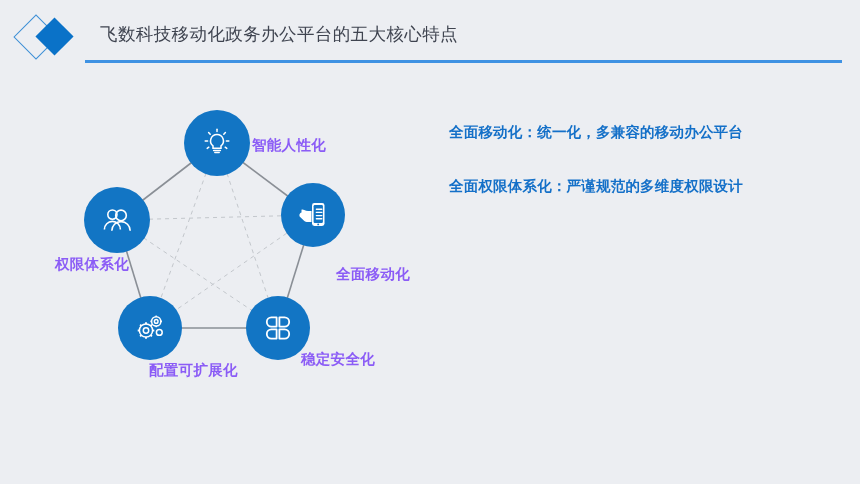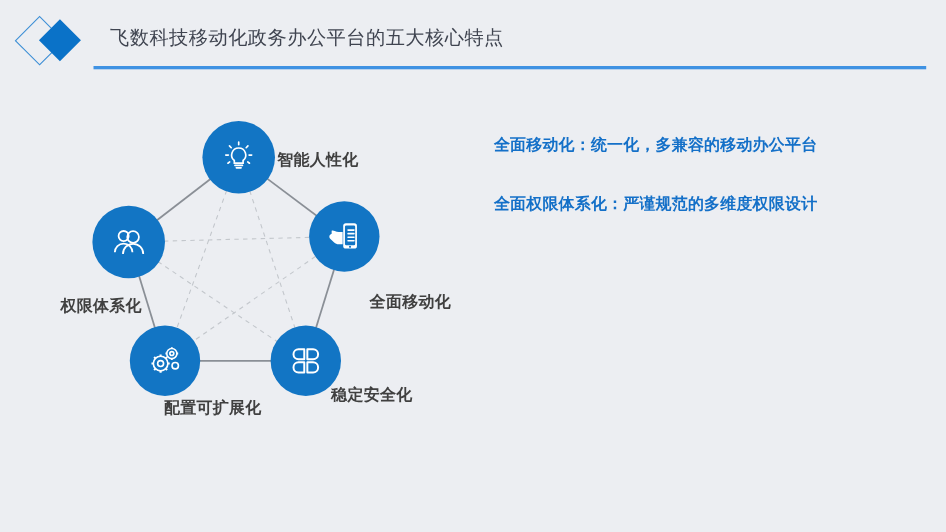--- a/index.html
+++ b/index.html
@@ -93,21 +93,21 @@
     display: flex;
     align-items: center;
     justify-content: center;
   }
   .node svg { position: static; width: auto; height: auto; }
 
   .node-label {
     position: absolute;
     font-size: 14.5px;
     font-weight: bold;
-    color: #404040;
+    color: #8b5cf6;
     white-space: nowrap;
     letter-spacing: 0.3px;
   }
 
   
   .feature-list {
     position: absolute;
     left: 449px;
     top: 120px;
     width: 400px;
@@ -239,21 +239,21 @@
     <div class="node" style="left:29px; top:92px; width:66px; height:66px;">
       <svg width="34" height="34" viewBox="0 0 34 34">
         <g stroke="#ffffff" stroke-width="1.6" fill="none" stroke-linejoin="round">
           <circle cx="12.4" cy="11.6" r="4.6"></circle>
           <path d="M4.4 26.4 a8 8 0 0 1 16 0"></path>
           <circle cx="21" cy="12.4" r="5.3"></circle>
           <path d="M11.8 27.8 a9.2 9.2 0 0 1 18.4 0"></path>
         </g>
       </svg>
     </div>
-    <div class="node-label" style="left:0px; top:174px;">权限体系化</div>
+    <div class="node-label" style="left:0px; top:160px;">权限体系化</div>
 
   </div>
 
   <div class="feature-list">
     <div class="feature-line">全面移动化：统一化，多兼容的移动办公平台</div>
     <div class="feature-line">全面权限体系化：严谨规范的多维度权限设计</div>
   </div>
 
 </div>
 

